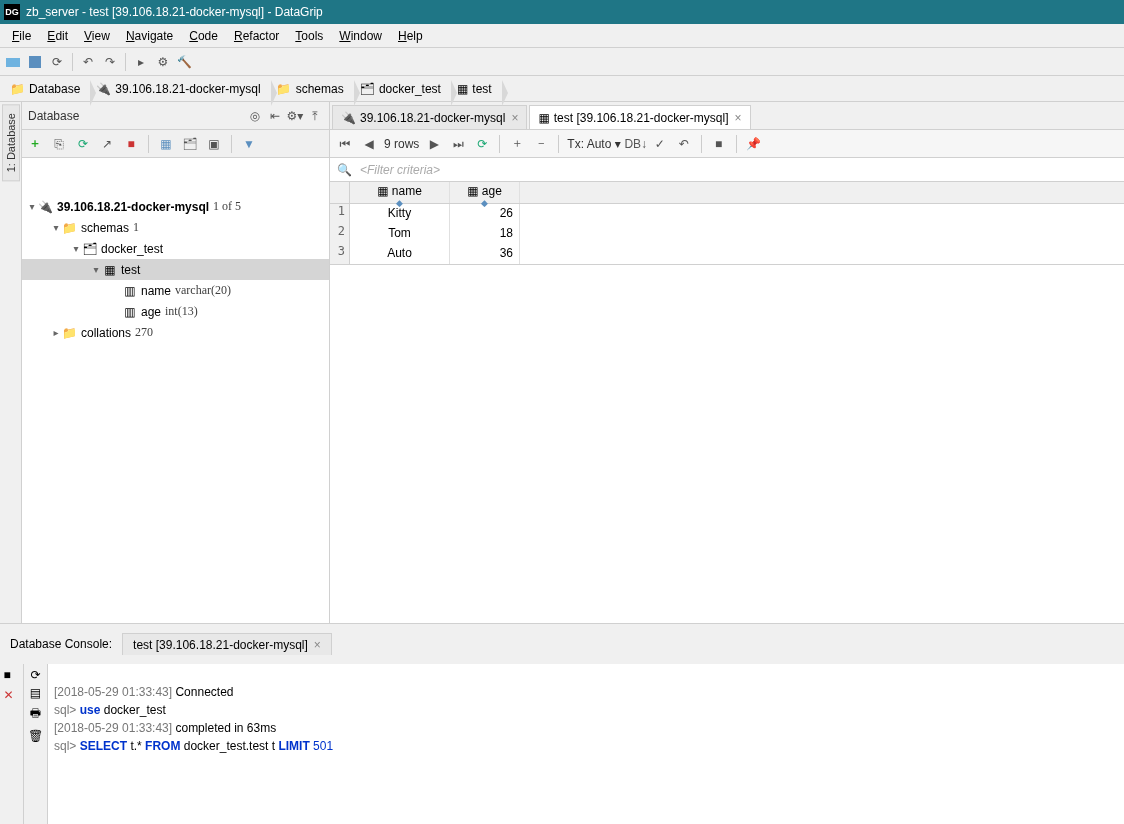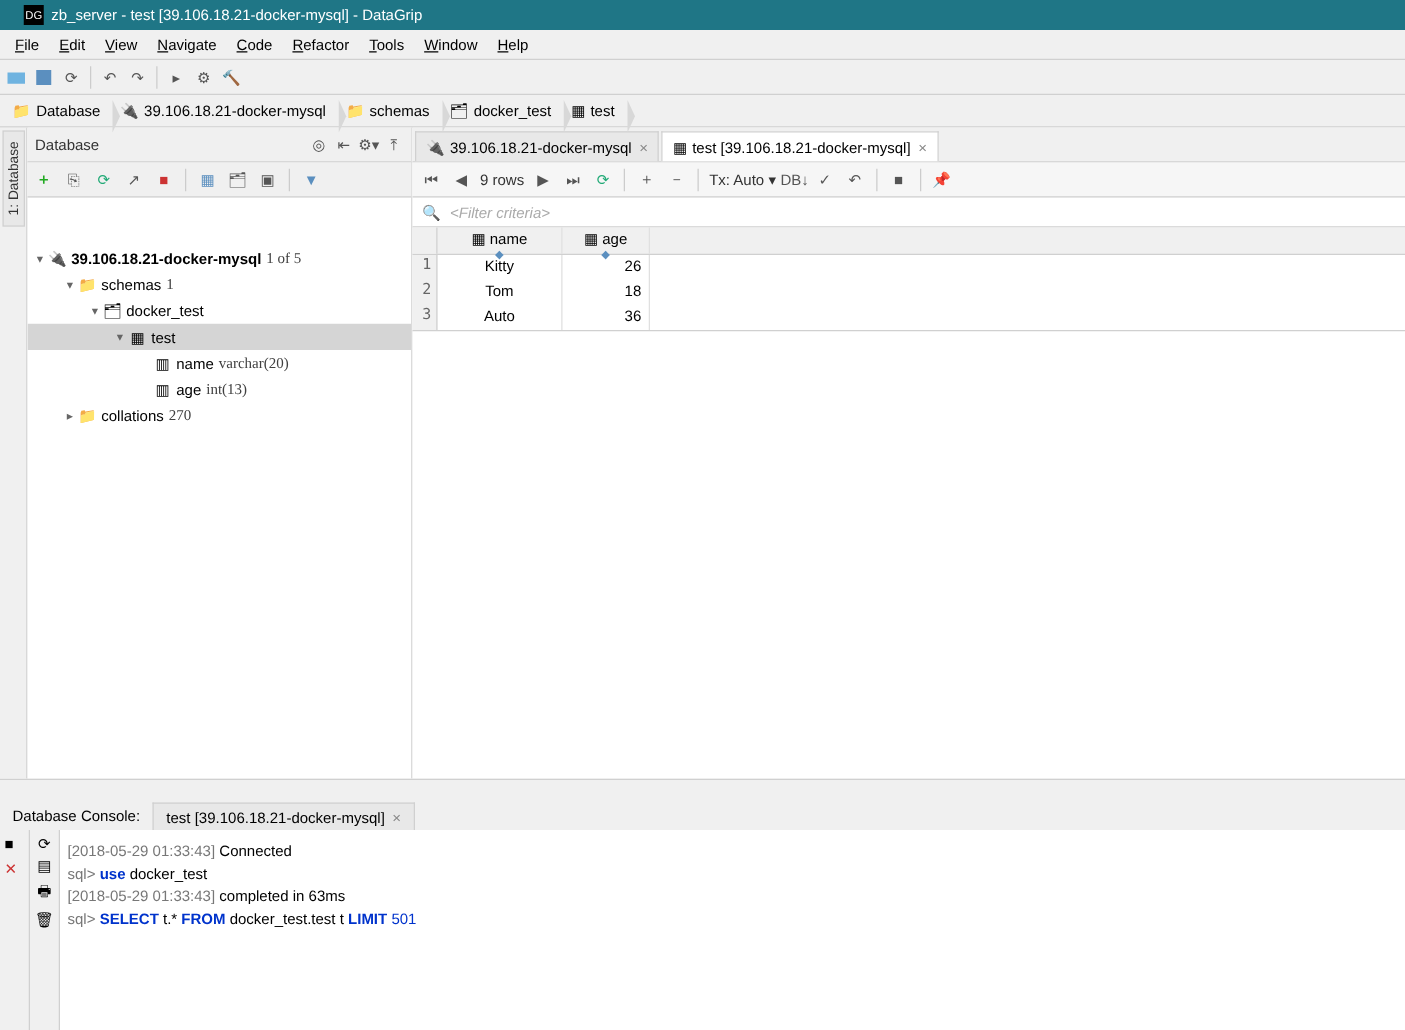--- a/index.html
+++ b/index.html
@@ -1,18 +1,18 @@
 <!DOCTYPE html>
 <html><head>
 <meta charset="utf-8">
 <style>
 * { margin: 0; padding: 0; box-sizing: border-box; font-family: "Segoe UI", Tahoma, sans-serif; font-size: 12px; }
 body { width: 1124px; height: 824px; background: #f0f0f0; overflow: hidden; display: flex; flex-direction: column; }
 .titlebar { height: 24px; background:#1f7686; color:#fff; display:flex; align-items:center; padding:0 4px; }
-.titlebar .dg { width:16px; height:16px; background:#000; color:#fff; font-weight:normal; font-size:9px; display:flex; align-items:center; justify-content:center; margin-right:6px;margin-left:15px; }
+.titlebar .dg { width:16px; height:16px; background:#000; color:#fff; font-weight:bold; font-size:9px; display:flex; align-items:center; justify-content:center; margin-right:6px; }
 .menubar { height:24px; background:#f0f0f0; display:flex; align-items:center; padding:0 4px; border-bottom:1px solid #d0d0d0; }
 .menubar span { padding:2px 8px; cursor:default; }
 .menubar span u { text-decoration: underline; }
 .toolbar-main { height:28px; background:#f0f0f0; display:flex; align-items:center; padding:0 4px; border-bottom:1px solid #d0d0d0; gap:4px; }
 .tb-btn { width:18px; height:18px; display:flex; align-items:center; justify-content:center; color:#555; cursor:pointer; }
 .tb-sep { width:1px; height:18px; background:#ccc; margin:0 2px; }
 .breadcrumb { height:26px; background:#f0f0f0; display:flex; align-items:center; padding:0 4px; border-bottom:1px solid #d0d0d0; }
 .crumb { display:flex; align-items:center; padding:2px 10px 2px 6px; background:#f0f0f0; position:relative; }
 .crumb::after { content:''; position:absolute; right:-6px; top:0; width:0; height:0; border-top:13px solid transparent; border-bottom:13px solid transparent; border-left:6px solid #d8d8d8; z-index:1; }
 .crumb .ic { margin-right:4px; }
@@ -52,28 +52,28 @@
 .grid-head { background:#f0f0f0; height:22px; border-bottom:1px solid #d0d0d0; }
 .grid-row { height:20px; font-family:Consolas,monospace; font-size:12px; }
 .rownum { width:20px; text-align:right; padding-right:4px; background:#f0f0f0; border-right:1px solid #d0d0d0; color:#666; font-family:Consolas,monospace; font-size:12px;}
 .col { border-right:1px solid #e0e0e0; padding:2px 6px; display:flex; align-items:center;flex-direction:column; }
 .col-head { display:flex; align-items:center; justify-content:space-between;}
 .col-name { width:100px; }
 .col-age { width:70px; }
 .col-age .val { width:100%; text-align:right; }
 .col-head .sort { color:#5b8fbf; font-size:9px;}
 .console-panel { border-top:1px solid #d0d0d0; background:#fff; }
-.console-tabs { height:40px; background:#f0f0f0; display:flex; align-items:flex-end; }
+.console-tabs { height:40px; background:#f0f0f0; display:flex; align-items:center; }
 .ctab { height:22px; padding:0 10px; display:flex; align-items:center; border:1px solid #d0d0d0; border-bottom:none; background:#e8e8e8; font-size:12px;}
 .ctab.label { border:none; background:transparent; }
 .console-body { display:flex; height:160px; }
 .console-side { width:24px; background:#f0f0f0; border-right:1px solid #d0d0d0; display:flex; flex-direction:column; align-items:center; gap:4px; padding-top:4px;}
 .console-side .cbtn { width:16px; height:16px; cursor:pointer;}
 .console-side2 { width:24px; background:#f0f0f0; border-right:1px solid #d0d0d0; display:flex; flex-direction:column; align-items:center; gap:4px; padding-top:4px;}
-.console-out { flex:1; padding:8px 6px; font-family:Consolas,monospace; font-size:12px; line-height:18px; overflow:auto; }
+.console-out { flex:1; padding:19px 6px; font-family:Consolas,monospace; font-size:12px; line-height:18px; overflow:auto; }
 .console-out .ts { color:#777; }
 .console-out .prompt { color:#777; }
 .console-out .kw { color:#0033cc; font-weight:bold; }
 .console-out .num { color:#0033cc; }
 svg { display:block; }
 .ic-folder { fill:#6fb3e0; }
 </style>
 </head>
 <body>
 

